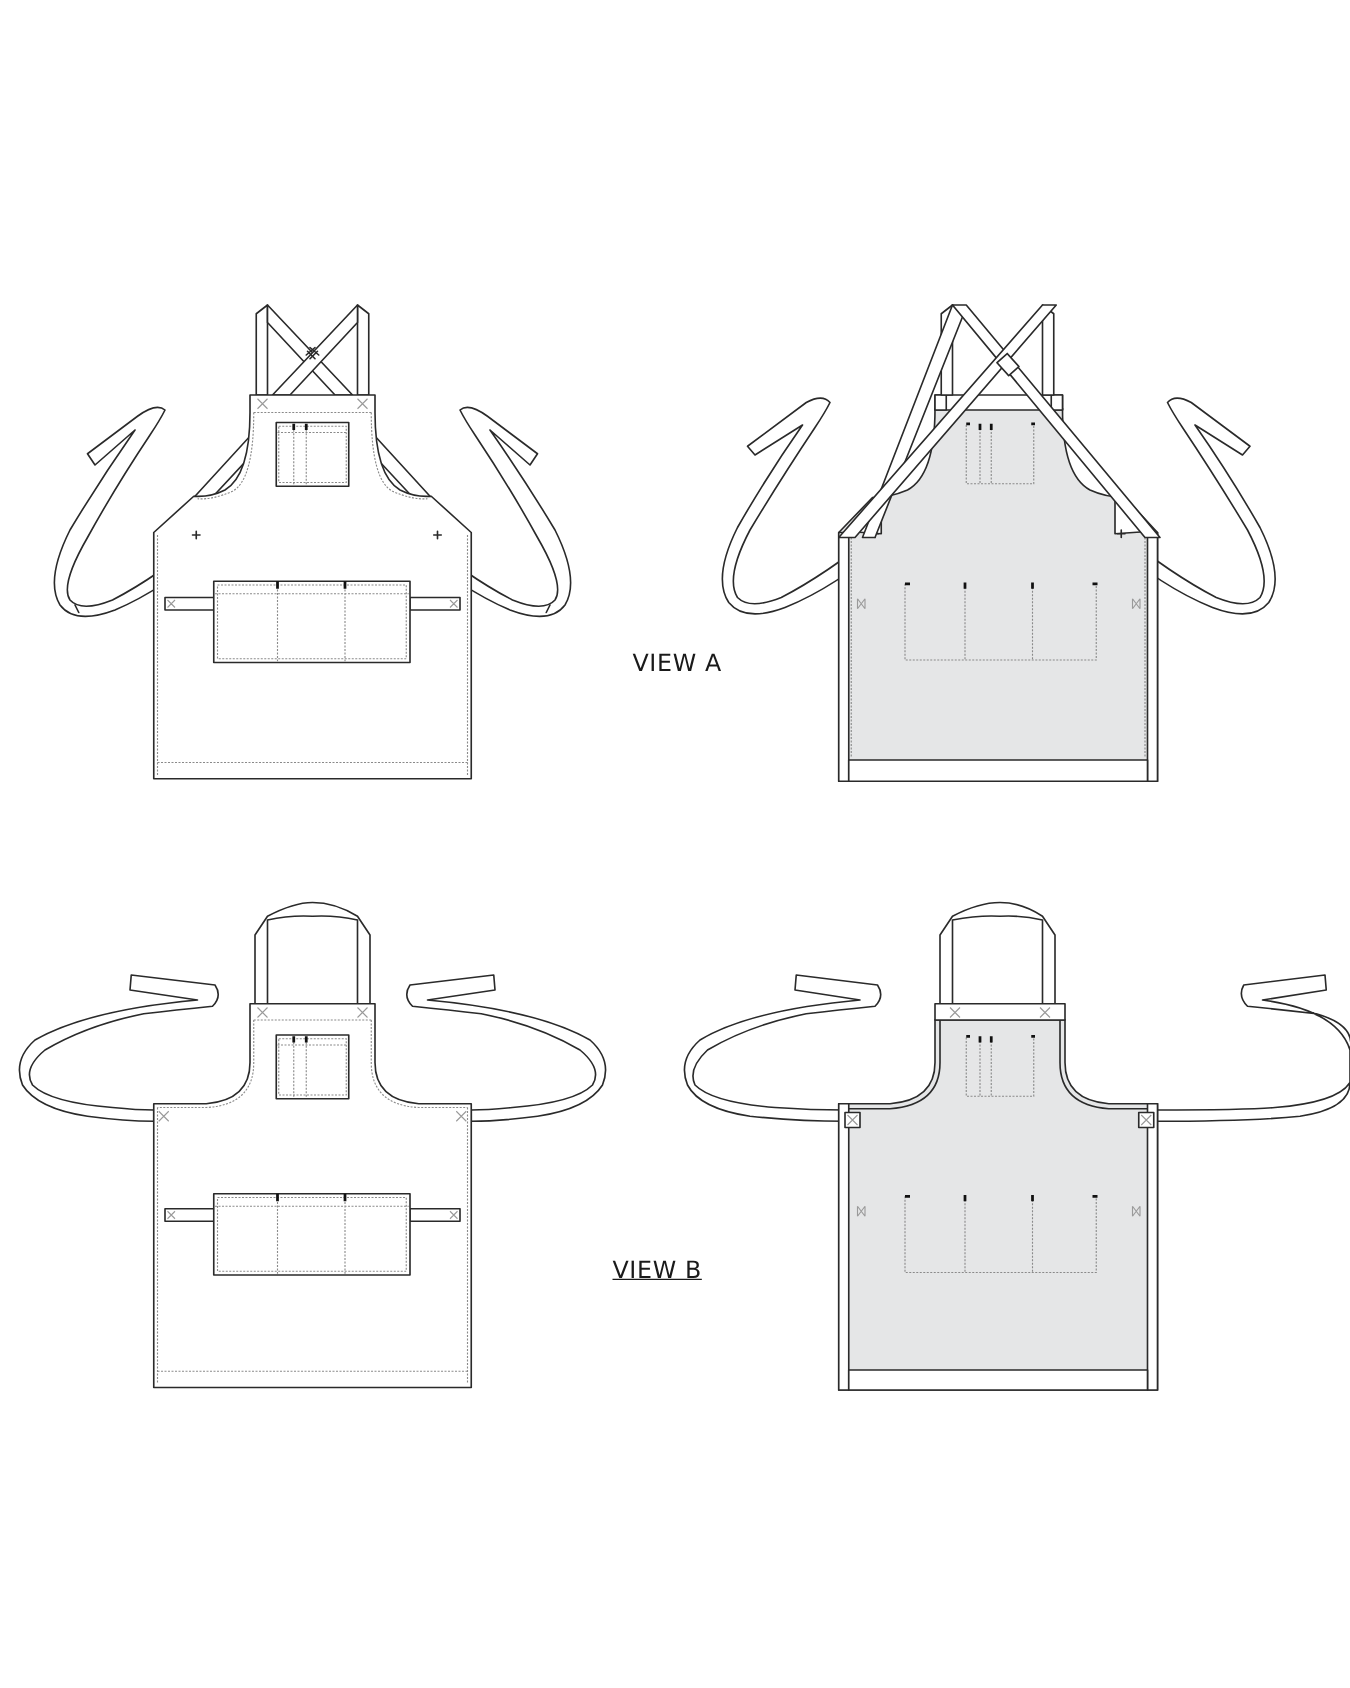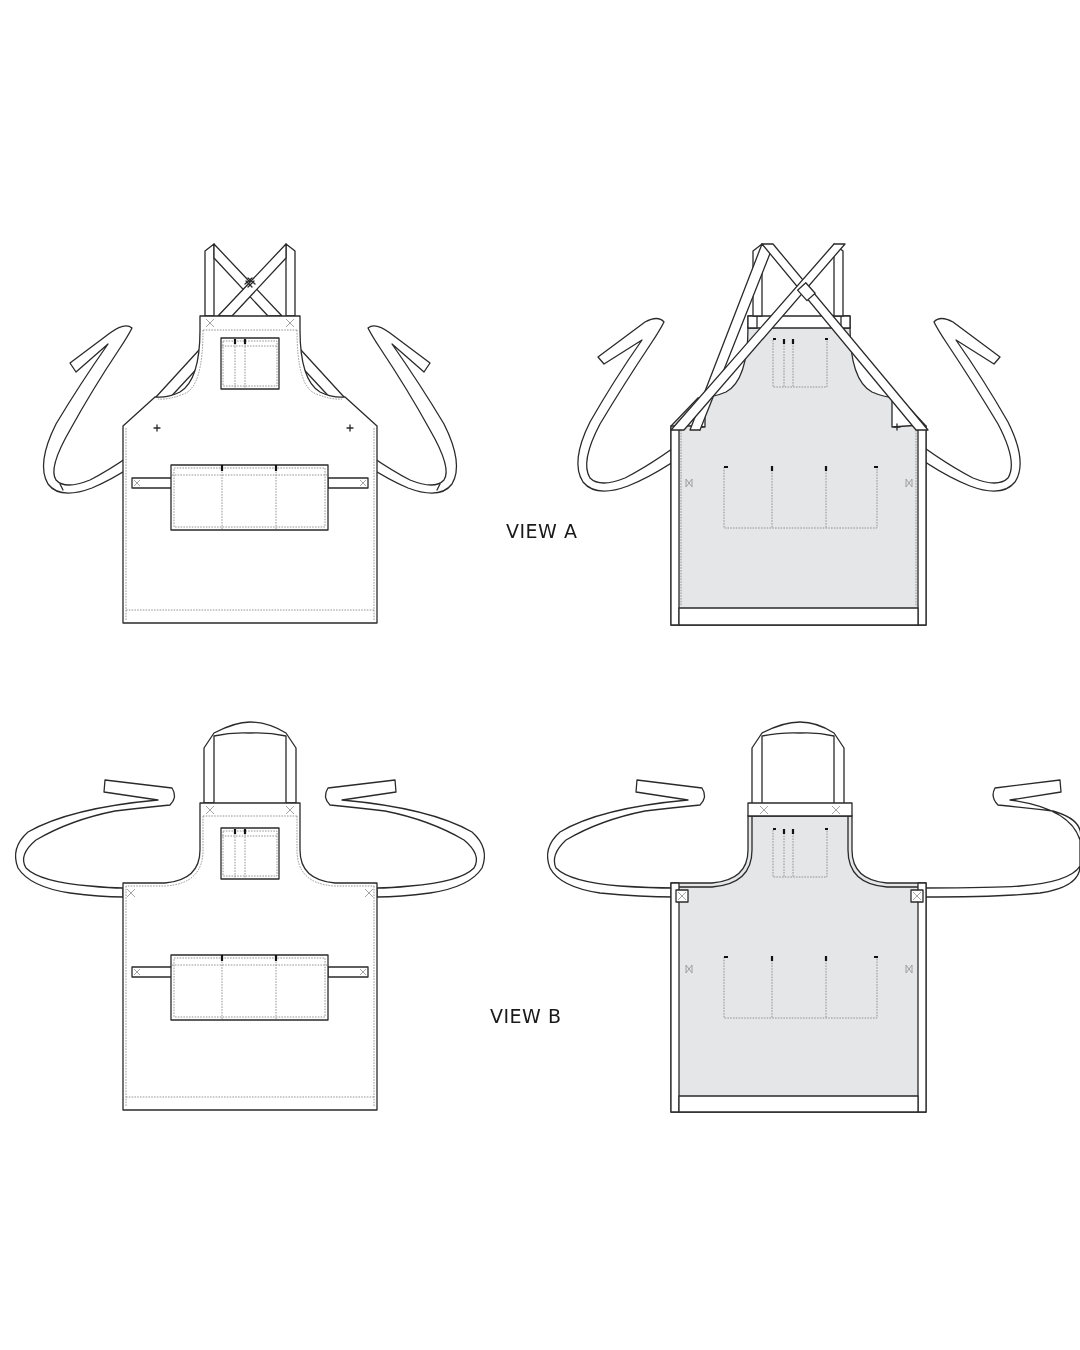--- a/index.html
+++ b/index.html
@@ -168,13 +168,13 @@
     <path class="st" d="M784,830 L784,877 M793,830 L793,877"></path>
     <path class="bar" d="M773,829 L776,829 M784,829 L784,834 M793,829 L793,834 M825,829 L828,829"></path>
 
     <path class="st" d="M724,957 L724,1018 L877,1018 L877,957"></path>
     <path class="st" d="M772,957 L772,1018 M826,957 L826,1018"></path>
     <path class="bar" d="M724,957 L728,957 M772,956 L772,961 M826,956 L826,961 M874,957 L878,957"></path>
   </g>
 </svg>
 
 <div class="label" style="left:490px; top:520px;margin-left:16px;">VIEW A</div>
-<div class="label" style="left:490px; top:1005px;">VIEW B</div>
+<div class="label" style="left:490px; top:1005px;text-decoration:underline;">VIEW B</div>
 
 </body></html>

